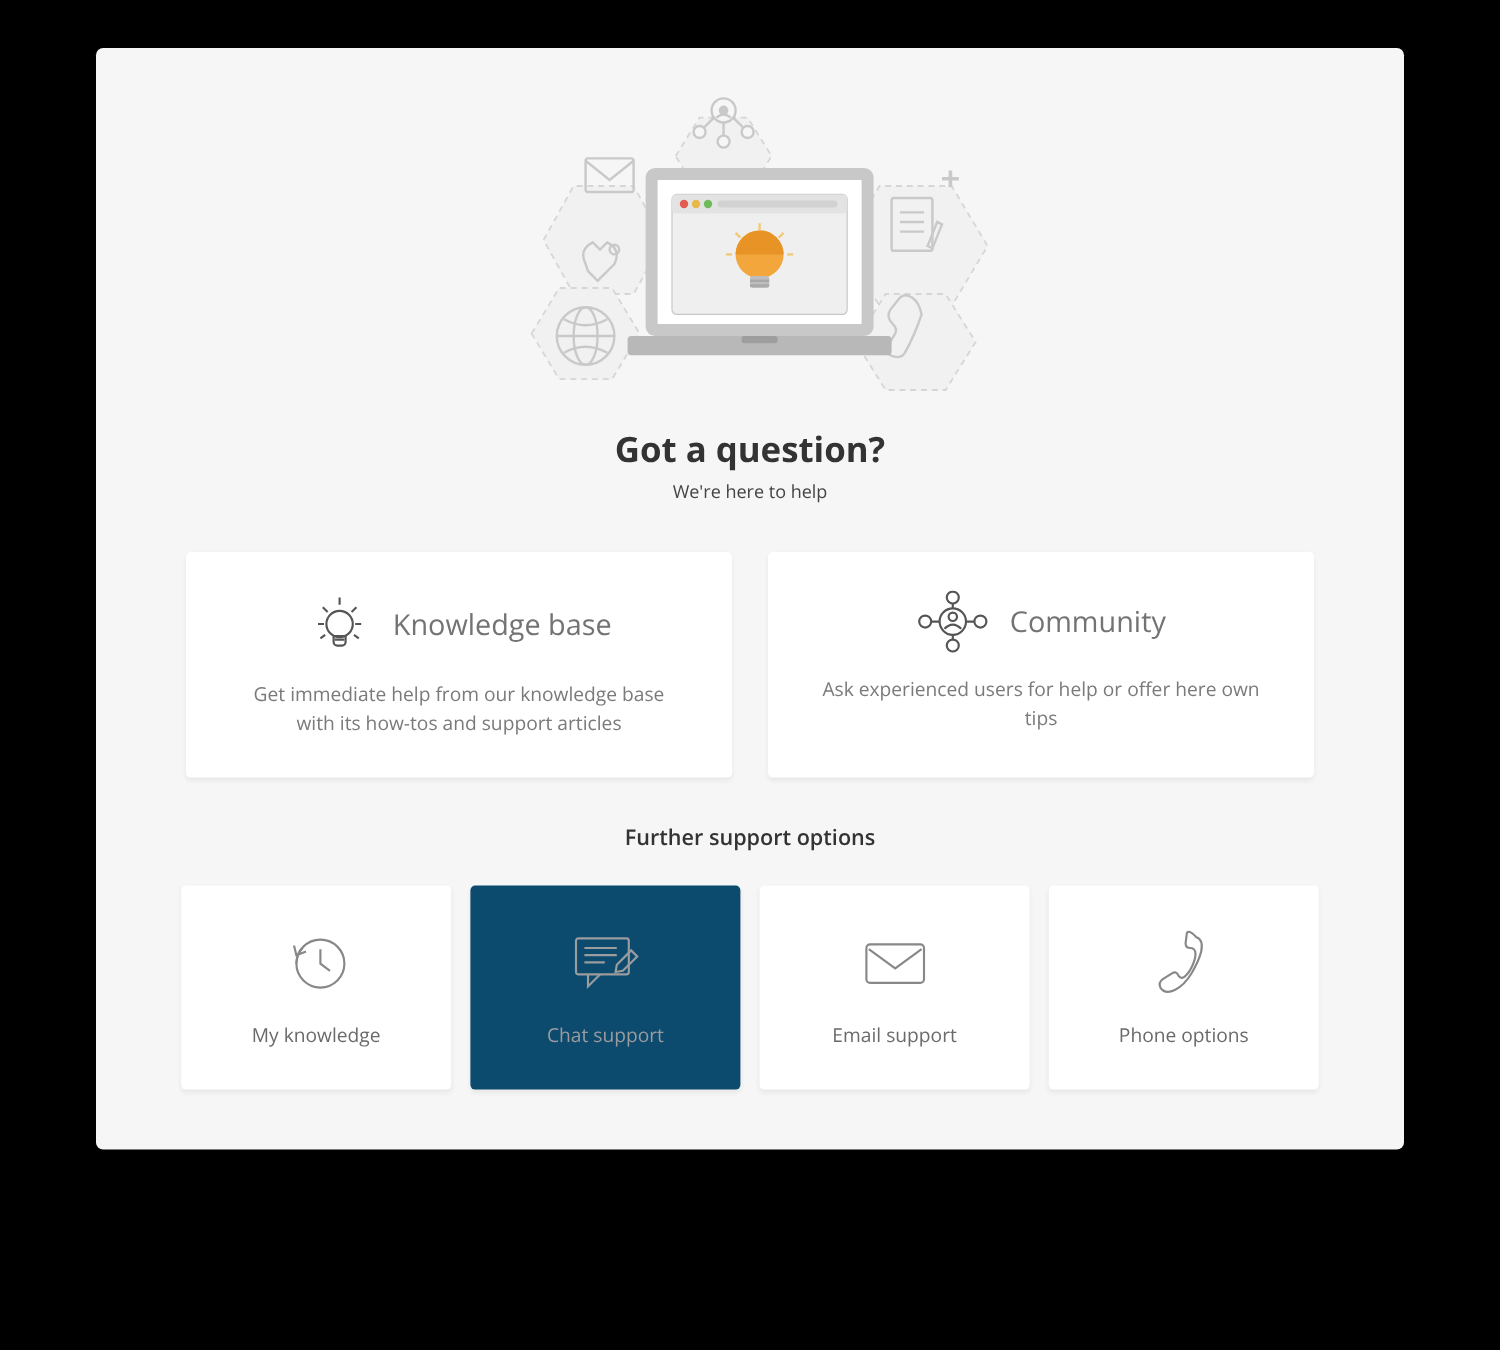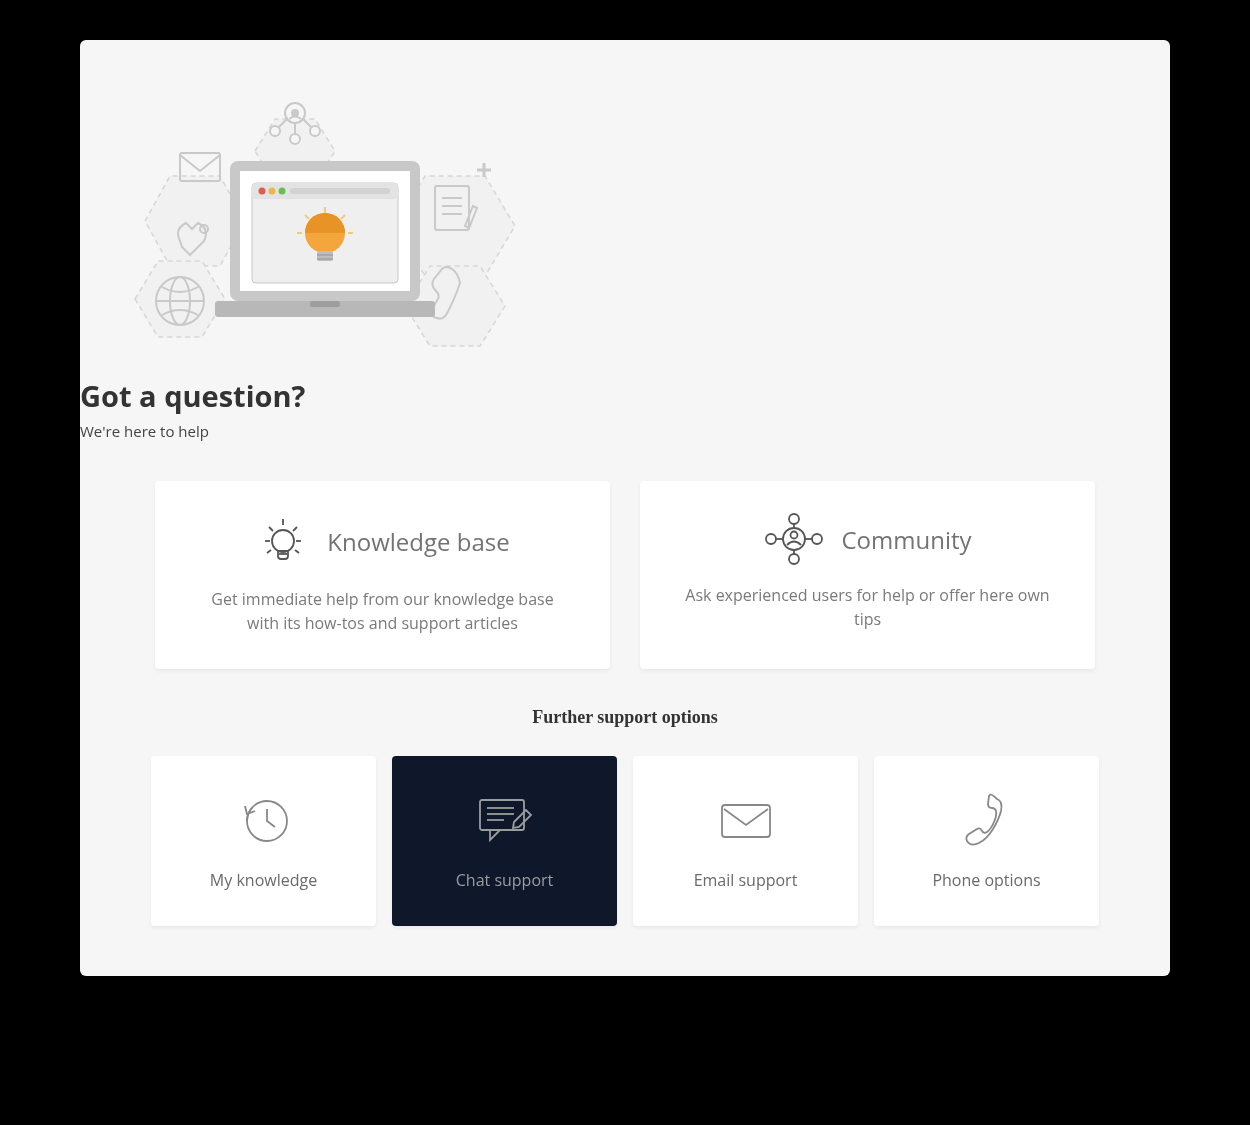--- a/index.html
+++ b/index.html
@@ -17,23 +17,24 @@
       padding: 40px;
     }
     .panel {
       background: #f6f6f6;
       width: 1090px;
       border-radius: 6px;
       padding-bottom: 50px;
       box-shadow: 0 0 0 1px rgba(0,0,0,0.03);
     }
     .hero {
-      padding-top: 51px;
+      padding-top: 30px;
       display: flex;
       flex-direction: column;
+      align-items: center;
     }
     .illustration {
       width: 475px;
       height: 260px;
     }
     .title {
       margin-top: 25px;
       font-size: 29px;
       font-weight: 700;
       color: #333;
@@ -76,42 +77,41 @@
       color: #7a7a7a;
       max-width: 370px;
       margin: 0 auto;
     }
     .section-heading {
       text-align: center;
       font-size: 18px;
       font-weight: 600;
       color: #333;
       margin-top: 18px;
-      font-family: Liberation Serif, serif;
     }
     .option-cards {
       display: flex;
       justify-content: center;
       gap: 16px;
       padding: 28px 60px 0;
     }
     .option-card {
       background: #fff;
       border-radius: 4px;
       width: 225px;
       height: 170px;
       display: flex;
       flex-direction: column;
       align-items: center;
       justify-content: center;
       box-shadow: 0 2px 4px rgba(0,0,0,0.06);
       cursor: pointer;
     }
     .option-card.disabled {
-      background: #0f172a;
+      background: #0c4a6e;
       cursor: default;
     }
     .option-card .icon-wrap {
       height: 60px;
       display: flex;
       align-items: center;
       justify-content: center;
       margin-bottom: 18px;
     }
     .option-label {

